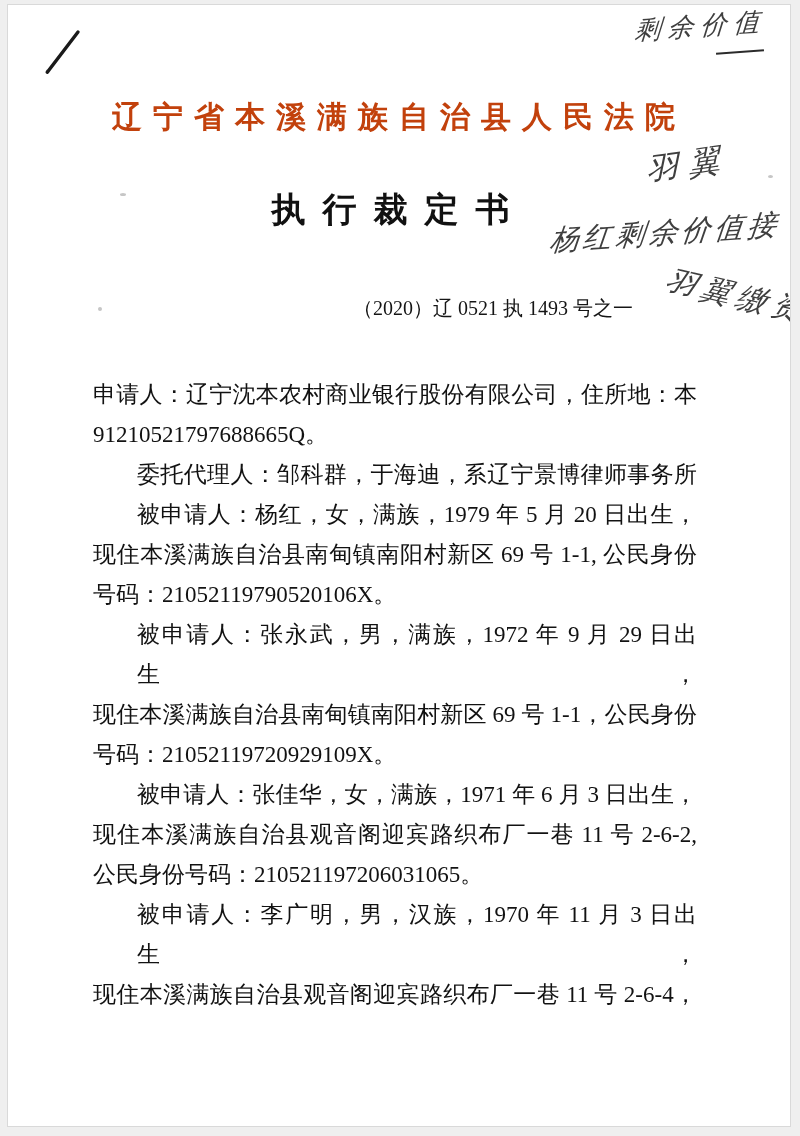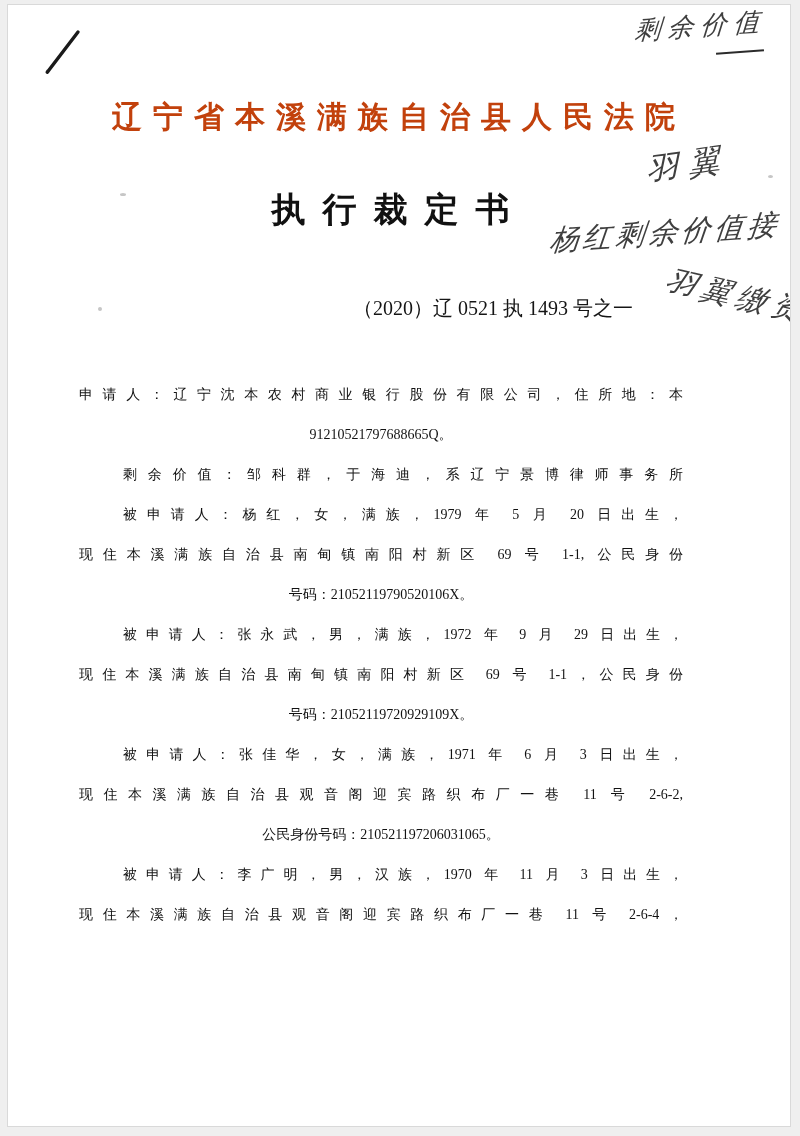--- a/index.html
+++ b/index.html
@@ -41,29 +41,29 @@
   .case-number{
     position:absolute;
     left:334px;top:290px;
     font-size:20px;
     color:#151515;
     white-space:nowrap;
     margin-left:11px;
   }
   .doc-body{
     position:absolute;
-    left:71px;top:370px;
+    left:85px;top:370px;
     width:604px;
-    font-size:14px;
+    font-size:23px;
     line-height:40px;
     color:#121212;
   }
   .doc-body .line{
     white-space:nowrap;
-    text-align:center;
+    text-align:left;
   }
   .doc-body .line.fill{
     white-space:normal;
     text-align:justify;
     text-align-last:justify;
   }
   .doc-body .line.indent{ padding-left:44px; }
   
   .hw{
     position:absolute;
@@ -141,21 +141,21 @@
 
   <div class="hw hw-wings">羽翼</div>
 
   <div class="hw hw-note1">杨红剩余价值接</div>
 
   <div class="hw hw-note2">羽翼缴资</div>
 
   <div class="doc-body">
       <div class="line fill">申请人：辽宁沈本农村商业银行股份有限公司，住所地：本</div>
       <div class="line">91210521797688665Q。</div>
-      <div class="line indent fill">剩余价值：邹科群，于海迪，系辽宁景博律师事务所</div>
+      <div class="line indent fill">委托代理人：邹科群，于海迪，系辽宁景博律师事务所</div>
       <div class="line indent fill">被申请人：杨红，女，满族，1979 年 5 月 20 日出生，</div>
       <div class="line fill">现住本溪满族自治县南甸镇南阳村新区 69 号 1-1, 公民身份</div>
       <div class="line">号码：21052119790520106X。</div>
       <div class="line indent fill">被申请人：张永武，男，满族，1972 年 9 月 29 日出生，</div>
       <div class="line fill">现住本溪满族自治县南甸镇南阳村新区 69 号 1-1，公民身份</div>
       <div class="line">号码：21052119720929109X。</div>
       <div class="line indent fill">被申请人：张佳华，女，满族，1971 年 6 月 3 日出生，</div>
       <div class="line fill">现住本溪满族自治县观音阁迎宾路织布厂一巷 11 号 2-6-2,</div>
       <div class="line">公民身份号码：210521197206031065。</div>
       <div class="line indent fill">被申请人：李广明，男，汉族，1970 年 11 月 3 日出生，</div>

